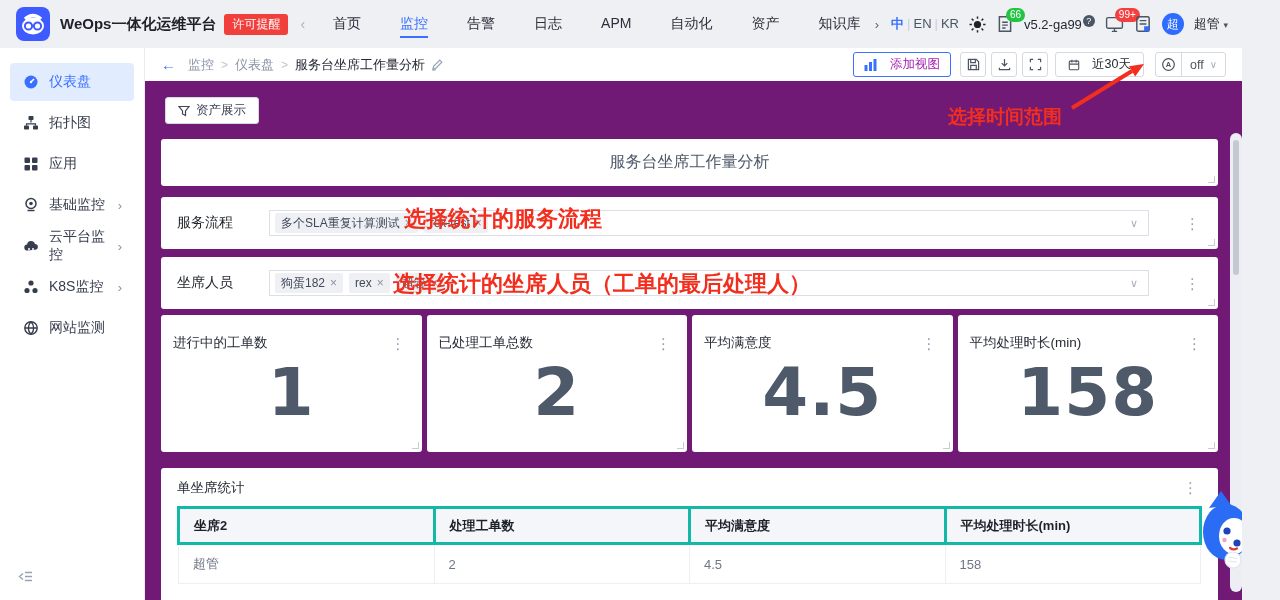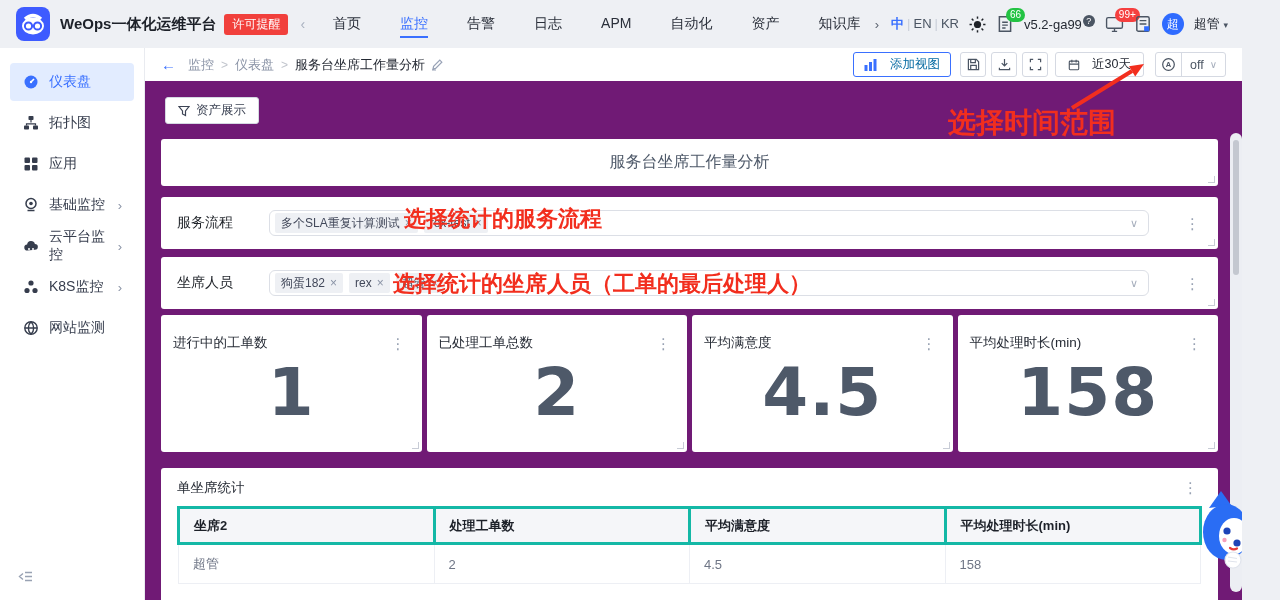--- a/index.html
+++ b/index.html
@@ -43,41 +43,41 @@
   .main { flex:1; display:flex; flex-direction:column; position:relative; overflow:hidden; min-width:0; }
   .crumb-bar { height:33px; flex:0 0 33px; background:#fff; display:flex; align-items:center; padding:0 16px; }
   .back-arrow { color:#3a70ff; font-size:15px; font-weight:bold; margin-right:12px; cursor:pointer; }
   .crumb { font-size:13px; color:#8a93a6; cursor:pointer; }
   .crumb-sep { font-size:12px; color:#c0c4cc; margin:0 7px; }
   .crumb-current { font-size:13px; color:#242933; font-weight:500; }
   .edit-pencil { margin-left:6px; color:#98a2b6; cursor:pointer; display:inline-flex; }
   .toolbar { margin-left:auto; display:flex; align-items:center; gap:5px; }
   .tb-btn { height:25px; display:inline-flex; align-items:center; justify-content:center; background:#fff; border:1px solid #d5d9e2; border-radius:3px; cursor:pointer; color:#4b5563; }
   .tb-btn.sq { width:26px; }
-  .tb-add { border-color:#3a70ff; color:#0369a1; font-size:12.5px; padding:0 10px; gap:13px; margin-right:4px; }
+  .tb-add { border-color:#3a70ff; color:#a21caf; font-size:12.5px; padding:0 10px; gap:13px; margin-right:4px; }
   .tb-date { padding:0 12px; gap:12px; font-size:12.5px; color:#242933; min-width:88px; margin-left:2px; }
   .tb-refresh { margin-left:6px; padding:0; overflow:hidden; }
   .tb-refresh .seg-icon { width:26px; height:25px; display:flex; align-items:center; justify-content:center; border-right:1px solid #d5d9e2; }
   .tb-refresh .seg-val { padding:0 8px; display:flex; align-items:center; gap:6px; font-size:12.5px; }
   .chev { color:#a6aebc; font-size:10px; }
 
   .content { flex:1; background:#701a75; padding:16px 24px 0 16px; position:relative; min-height:0; }
   .asset-btn { height:27px; display:inline-flex; align-items:center; gap:6px; background:#fff; border:1px solid #d5d9e2; border-radius:3px; padding:0 12px; font-size:12.5px; color:#3c4354; cursor:pointer; margin-left:4px; }
 
   .card { background:#fff; border-radius:3px; position:relative; }
   .resize-handle { position:absolute; right:3px; bottom:3px; width:7px; height:7px; border-right:1.5px solid #c8ccd6; border-bottom:1.5px solid #c8ccd6; cursor:nwse-resize; }
   .kebab { color:#98a2b3; font-size:15px; line-height:1; cursor:pointer; padding:2px 4px; }
 
   .title-card { height:47px; margin-top:15px; display:flex; align-items:center; justify-content:center; }
   .board-title { font-size:16px; color:#4e5969; }
 
   .select-card { height:52px; margin-top:11px; display:flex; align-items:center; padding:0 14px 0 16px; }
   .select-card + .select-card { margin-top:8px; }
   .sel-label { width:92px; flex:0 0 92px; color:#1f2329; }
-  .select-box { width:880px; height:26px; background:#fff; border:1px solid #dcdfe6; border-radius:6px; display:flex; align-items:center; padding:0 26px 0 5px; position:relative; cursor:pointer; }
+  .select-box { width:880px; height:26px; background:#fff; border:1px solid #dcdfe6; border-radius:0; display:flex; align-items:center; padding:0 26px 0 5px; position:relative; cursor:pointer; }
   .select-box .sel-chev { position:absolute; right:10px; color:#a6aebc; font-size:11px; }
   .tag { height:20px; display:inline-flex; align-items:center; background:#eef0f4; border-radius:2px; padding:0 6px; font-size:12px; color:#42485a; margin-right:6px; white-space:nowrap; }
   .tag-close { margin-left:5px; color:#8a93a6; font-size:12px; cursor:pointer; }
   .sel-kebab { margin-left:auto; }
 
   .stats-row { display:flex; gap:5px; margin-top:6px; height:137px; }
   .stat-card { flex:1; padding:11px 12px; display:flex; flex-direction:column; }
   .stat-head { display:flex; align-items:flex-start;margin-top:8px; }
   .stat-title { font-size:13.5px; color:#262b35; }
   .stat-head .kebab { margin-left:auto; }
@@ -87,21 +87,21 @@
   .table-head { display:flex; align-items:center; margin-bottom:9px; }
   .table-title { font-size:13.5px; color:#262b35; }
   .table-head .kebab { margin-left:auto; }
   table.grid { width:100%; border-collapse:collapse; table-layout:fixed; }
   table.grid th { background:#f5f6f9; font-size:13px; color:#1d2129; text-align:left; font-weight:600; height:36px; padding:0 14px; border:3px solid #14b8a6; }
   table.grid td { font-size:13px; color:#6f7686; height:40px; padding:0 14px; border:1px solid #edeff4; background:#fff; }
 
   
   .anno-layer { position:absolute; inset:0; pointer-events:none; z-index:20; }
   .anno { position:absolute; color:#f22e1e; font-weight:bold; white-space:nowrap; }
-  .anno-time { left:803px; top:56px; font-size:28px; }
+  .anno-time { left:803px; top:56px; font-size:19px; }
   .anno-flow { left:259px; top:156px; font-size:22px; }
   .anno-agent { left:248px; top:221px; font-size:22px; }
   .anno-arrow { position:absolute; left:915px; top:12px; }
   .v-scroll-track { position:absolute; right:0; top:85px; bottom:8px; width:12px; background:#eceef3; border-radius:6px; z-index:15; }
   .v-scroll-thumb { position:absolute; right:3px; top:92px; width:6px; height:135px; background:#c4c8d0; border-radius:3px; z-index:16; cursor:grab; }
   .mascot { position:absolute; right:0; top:442px; width:46px; height:80px; z-index:25; cursor:pointer; }
 </style>
 </head>
 <body>
 

